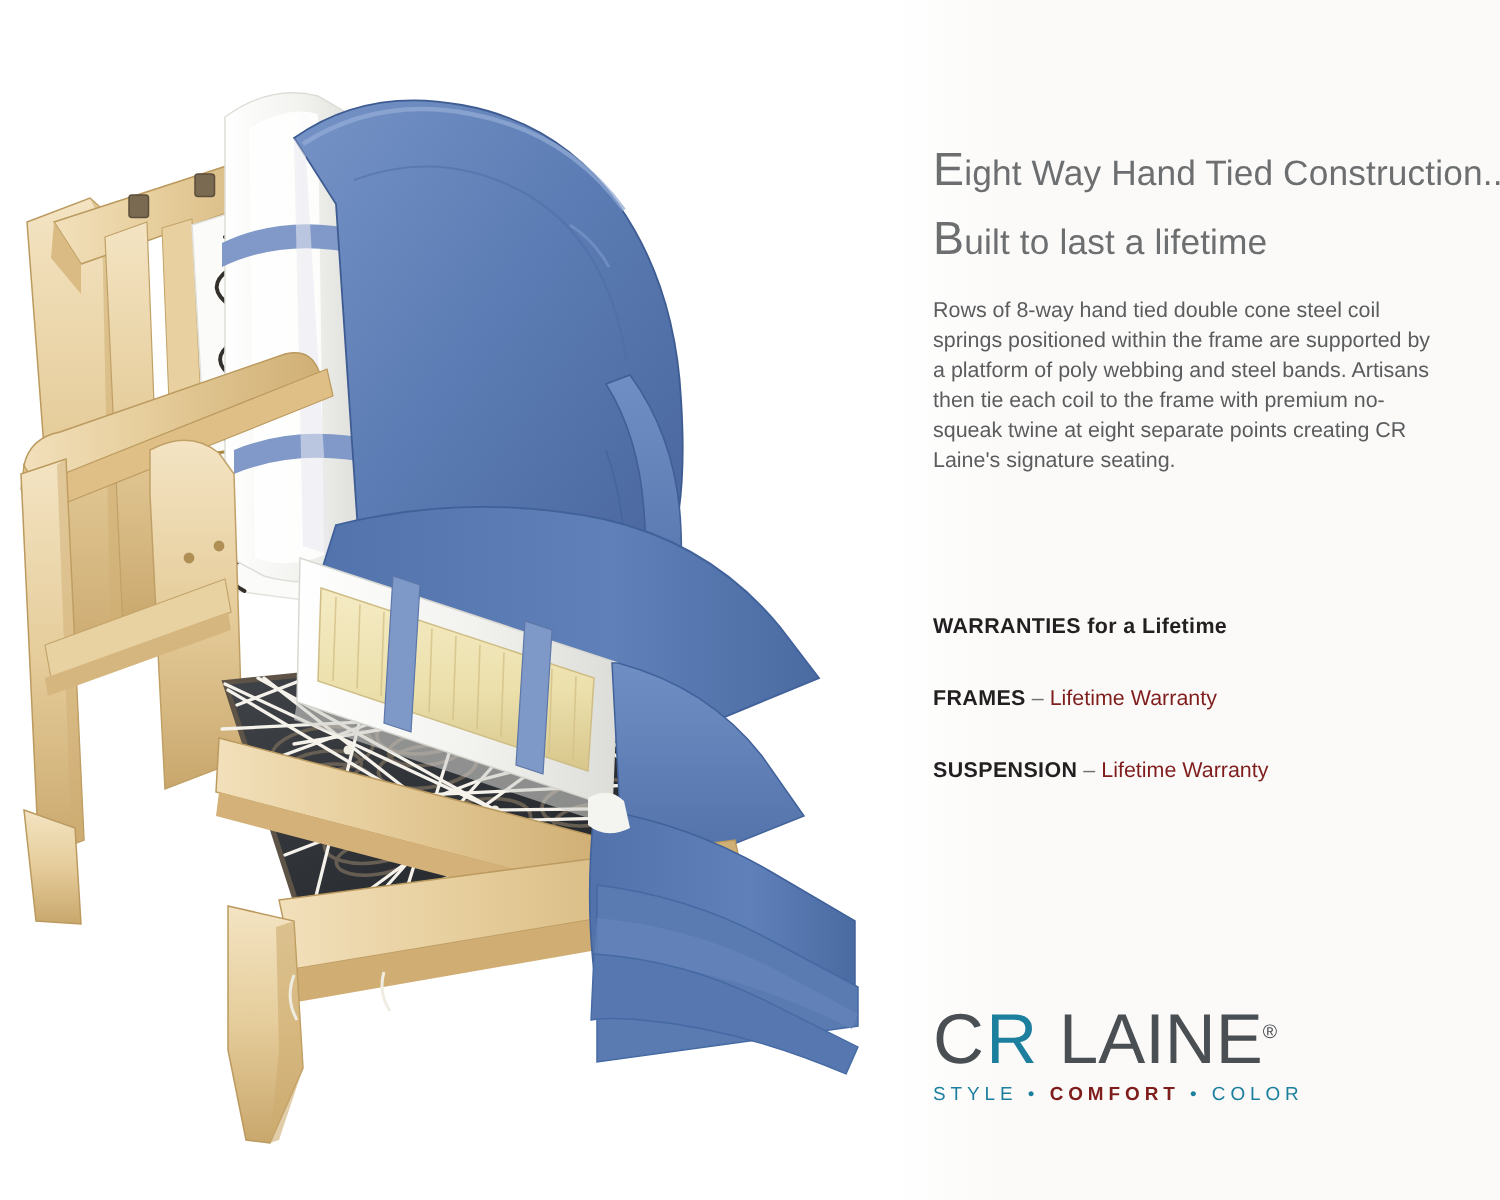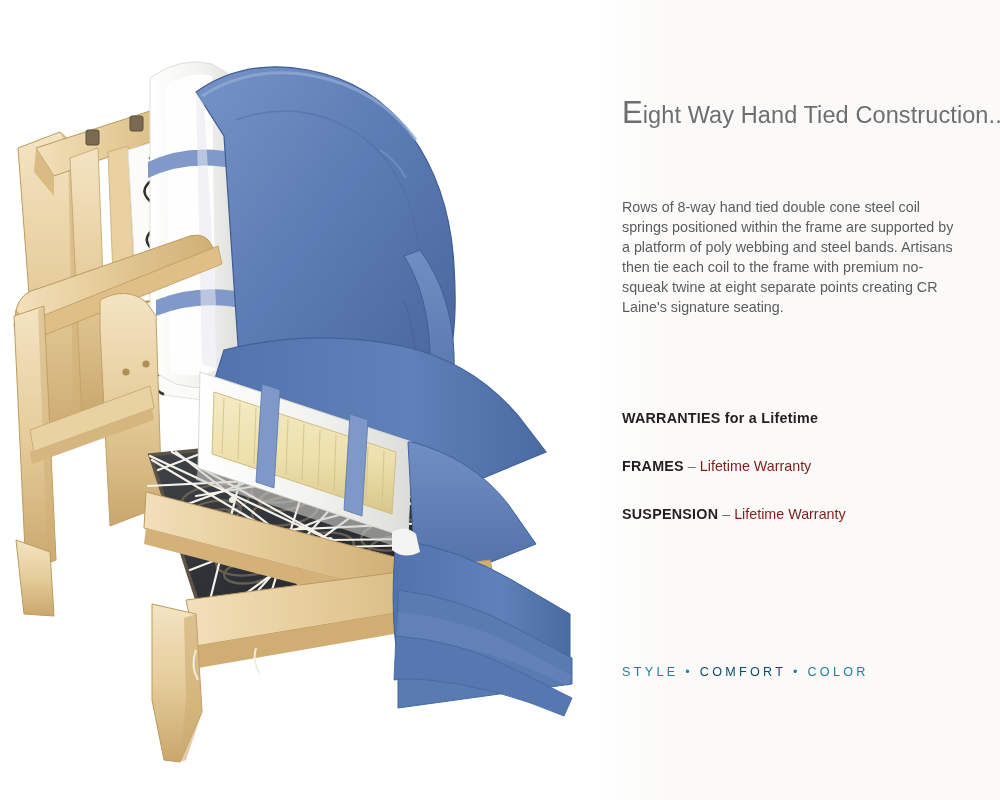--- a/index.html
+++ b/index.html
@@ -91,21 +91,21 @@
     color:#4a4f54;
   }
   .logo-tag {
     margin-top:3px;
     font-size:12.6px;
     letter-spacing:3.3px;
     white-space:nowrap;
     font-weight:400;
   }
   .tag-teal { color:#1d7f9e;margin-top:40px; }
-  .tag-dark { color:#0c4a6e; }
+  .tag-dark { color:#7f1d1d;font-weight:bold; }
   .tag-dot  { color:#1d7f9e; }
 </style>
 </head>
 <body>
 
 <div id="page">
 
   <div id="photo">
     <svg viewBox="0 0 620 800" xmlns="http://www.w3.org/2000/svg">
       <defs>
@@ -355,37 +355,39 @@
         <path d="M196,650 q-6,16 2,30"></path>
         <path d="M256,648 q-4,14 4,26"></path>
       </g>
     </svg>
   </div>
 
   <div id="copy">
 
     <div class="headline">
       <div class="hl-line"><span class="cap">E</span><span>ight Way Hand Tied Construction...</span></div>
+      <div class="hl-line"><span class="cap">B</span><span>uilt to last a lifetime</span></div>
     </div>
 
     <p class="body-copy">Rows of 8-way hand tied double cone steel coil springs positioned within the frame are supported by a platform of poly webbing and steel bands. Artisans then tie each coil to the frame with premium no-squeak twine at eight separate points creating CR Laine's signature seating.</p>
 
     <div class="warranties">
       <div class="warranty-row">
         <span class="w-head">WARRANTIES for a Lifetime</span>
       </div>
 
       <div class="warranty-row">
         <span class="w-label">FRAMES</span><span class="w-dash"> – </span><span class="w-value">Lifetime Warranty</span>
       </div>
 
       <div class="warranty-row">
         <span class="w-label">SUSPENSION</span><span class="w-dash"> – </span><span class="w-value">Lifetime Warranty</span>
       </div>
 
     </div>
 
     <div id="logo">
+      <div class="logo-word"><span class="lt-c">C</span><span class="lt-r">R</span><span class="lt-sp"> LAINE</span><span class="logo-reg">®</span></div>
       <div class="logo-tag"><span class="tag-teal">STYLE</span> <span class="tag-dot">•</span> <span class="tag-dark">COMFORT</span> <span class="tag-dot">•</span> <span class="tag-teal">COLOR</span></div>
     </div>
 
   </div>
 </div>
 
 </body></html>

